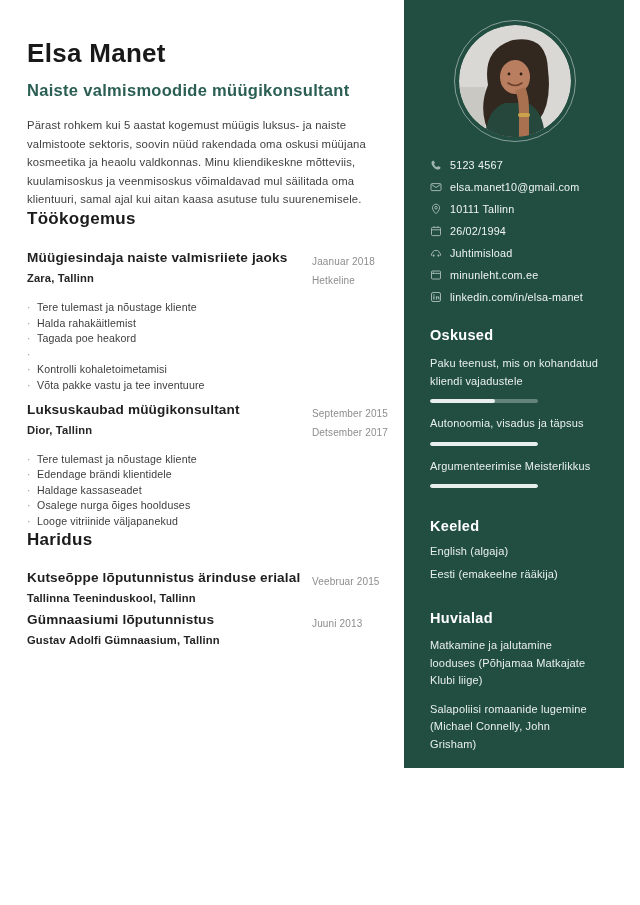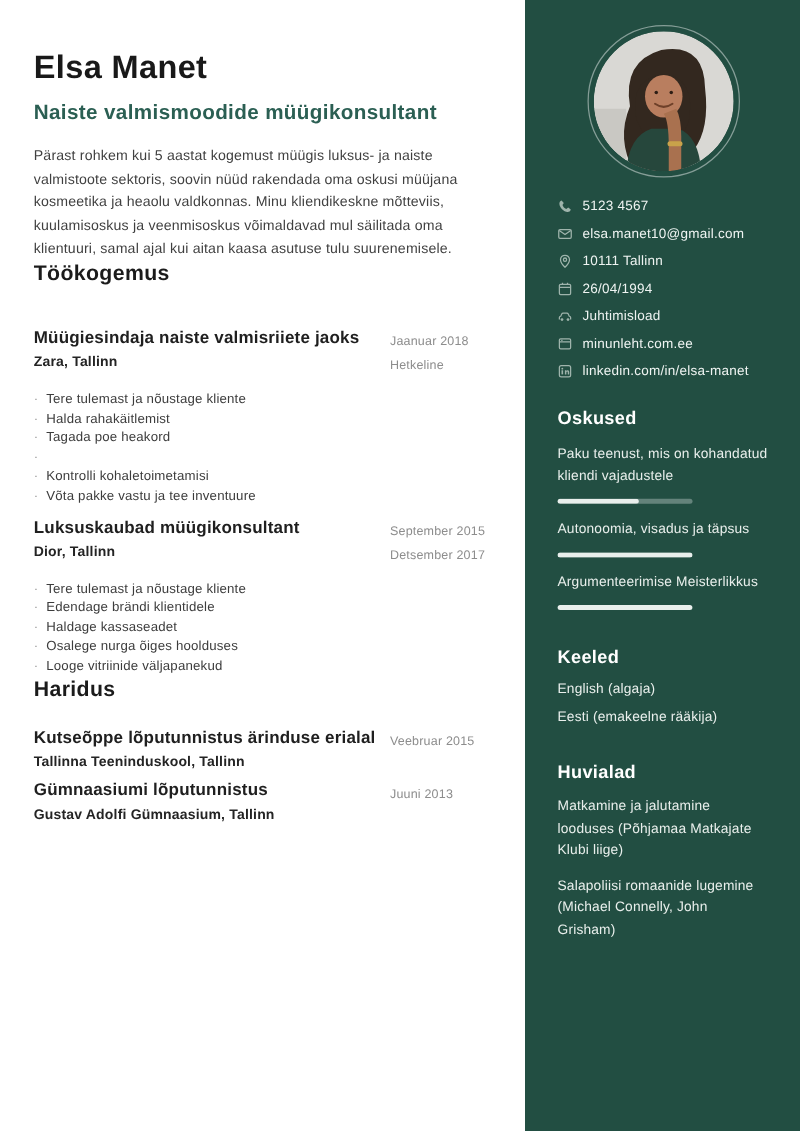--- a/index.html
+++ b/index.html
@@ -8,34 +8,34 @@
   .page {
     position:relative; width:640px; height:905px; margin:0 auto;
     background:#ffffff; overflow:hidden; letter-spacing:.15px;
   }
   
   .main { position:absolute; left:0; top:0; width:420px; height:747px; padding:38px 24px 30px 27px; }
   .name { font-size:26px; font-weight:bold; color:#191919; letter-spacing:.3px; }
   .role { font-size:16.5px; font-weight:bold; color:#2B5F53; margin-top:12px; letter-spacing:.3px; }
   .summary { font-size:11.3px; line-height:18.6px; color:#3F3F3F; margin-top:16px; max-width:366px; }
   h2.section { font-size:17px; font-weight:bold; color:#1B1B1B; letter-spacing:.3px; }
-  .entry { margin-top:33px; }
+  .entry { margin-top:21px; }
   .entry-head { display:flex; }
   .entry-left { flex:1; min-width:0; }
   .entry-title { font-size:13.6px; font-weight:bold; color:#1F1F1F; }
   .entry-sub { font-size:11.2px; font-weight:bold; color:#242424; margin-top:7px; }
   .entry-dates { width:84px; flex:0 0 84px; font-size:10px; color:#8D8D8D; line-height:19px; padding-top:2px; }
   .bullets { margin-top:10px; }
   .bullet { font-size:10.6px; line-height:15.6px; color:#3C3C3C; display:flex; }
   .bullet .dot { color:#9a9a9a; width:10px; flex:0 0 10px; text-align:left; }
   .edu-entry { margin-top:20px; }
   .gap-lg { margin-top:8px; }
   
   .sidebar {
-    position:absolute; left:420px; top:0; width:220px; height:905px;
+    position:absolute; left:404px; top:0; width:220px; height:768px;
     background:#224E42; color:#F2F6F4; padding:20px 24px 0 26px;
   }
   .avatar-ring {
     width:122px; height:122px; border-radius:50%;
     border:1px solid rgba(255,255,255,.45);
     margin:0 auto; display:flex; align-items:center; justify-content:center;
   }
   .avatar { width:112px; height:112px; border-radius:50%; overflow:hidden; display:block; }
   .contact { margin-top:17px; }
   .contact-row { display:flex; align-items:center; margin-bottom:10px; }
@@ -224,21 +224,21 @@
       </div>
       <div class="contact-row">
         <span class="ic">
           <svg viewBox="0 0 12 12" fill="none" stroke="#9FB4AC" stroke-width="1">
               <rect x="1.5" y="2.4" width="9" height="8.2" rx="1"></rect>
               <line x1="1.5" y1="4.8" x2="10.5" y2="4.8"></line>
               <line x1="4" y1="1.2" x2="4" y2="3"></line>
               <line x1="8" y1="1.2" x2="8" y2="3"></line>
             </svg>
         </span>
-        <span class="ct">26/04/1994</span>
+        <span class="ct">26/02/1994</span>
       </div>
       <div class="contact-row">
         <span class="ic">
           <svg viewBox="0 0 12 12" fill="none" stroke="#9FB4AC" stroke-width="1">
               <path d="M1.5 8.6 L1.5 6.9 Q1.5 6.1 2.6 6 L3.4 4.2 Q3.7 3.5 4.5 3.5 L7.5 3.5 Q8.3 3.5 8.6 4.2 L9.4 6 Q10.5 6.1 10.5 6.9 L10.5 8.6"></path>
               <circle cx="3.6" cy="8.6" r="1.1" fill="#9FB4AC" stroke="none"></circle>
               <circle cx="8.4" cy="8.6" r="1.1" fill="#9FB4AC" stroke="none"></circle>
             </svg>
         </span>
         <span class="ct">Juhtimisload</span>

